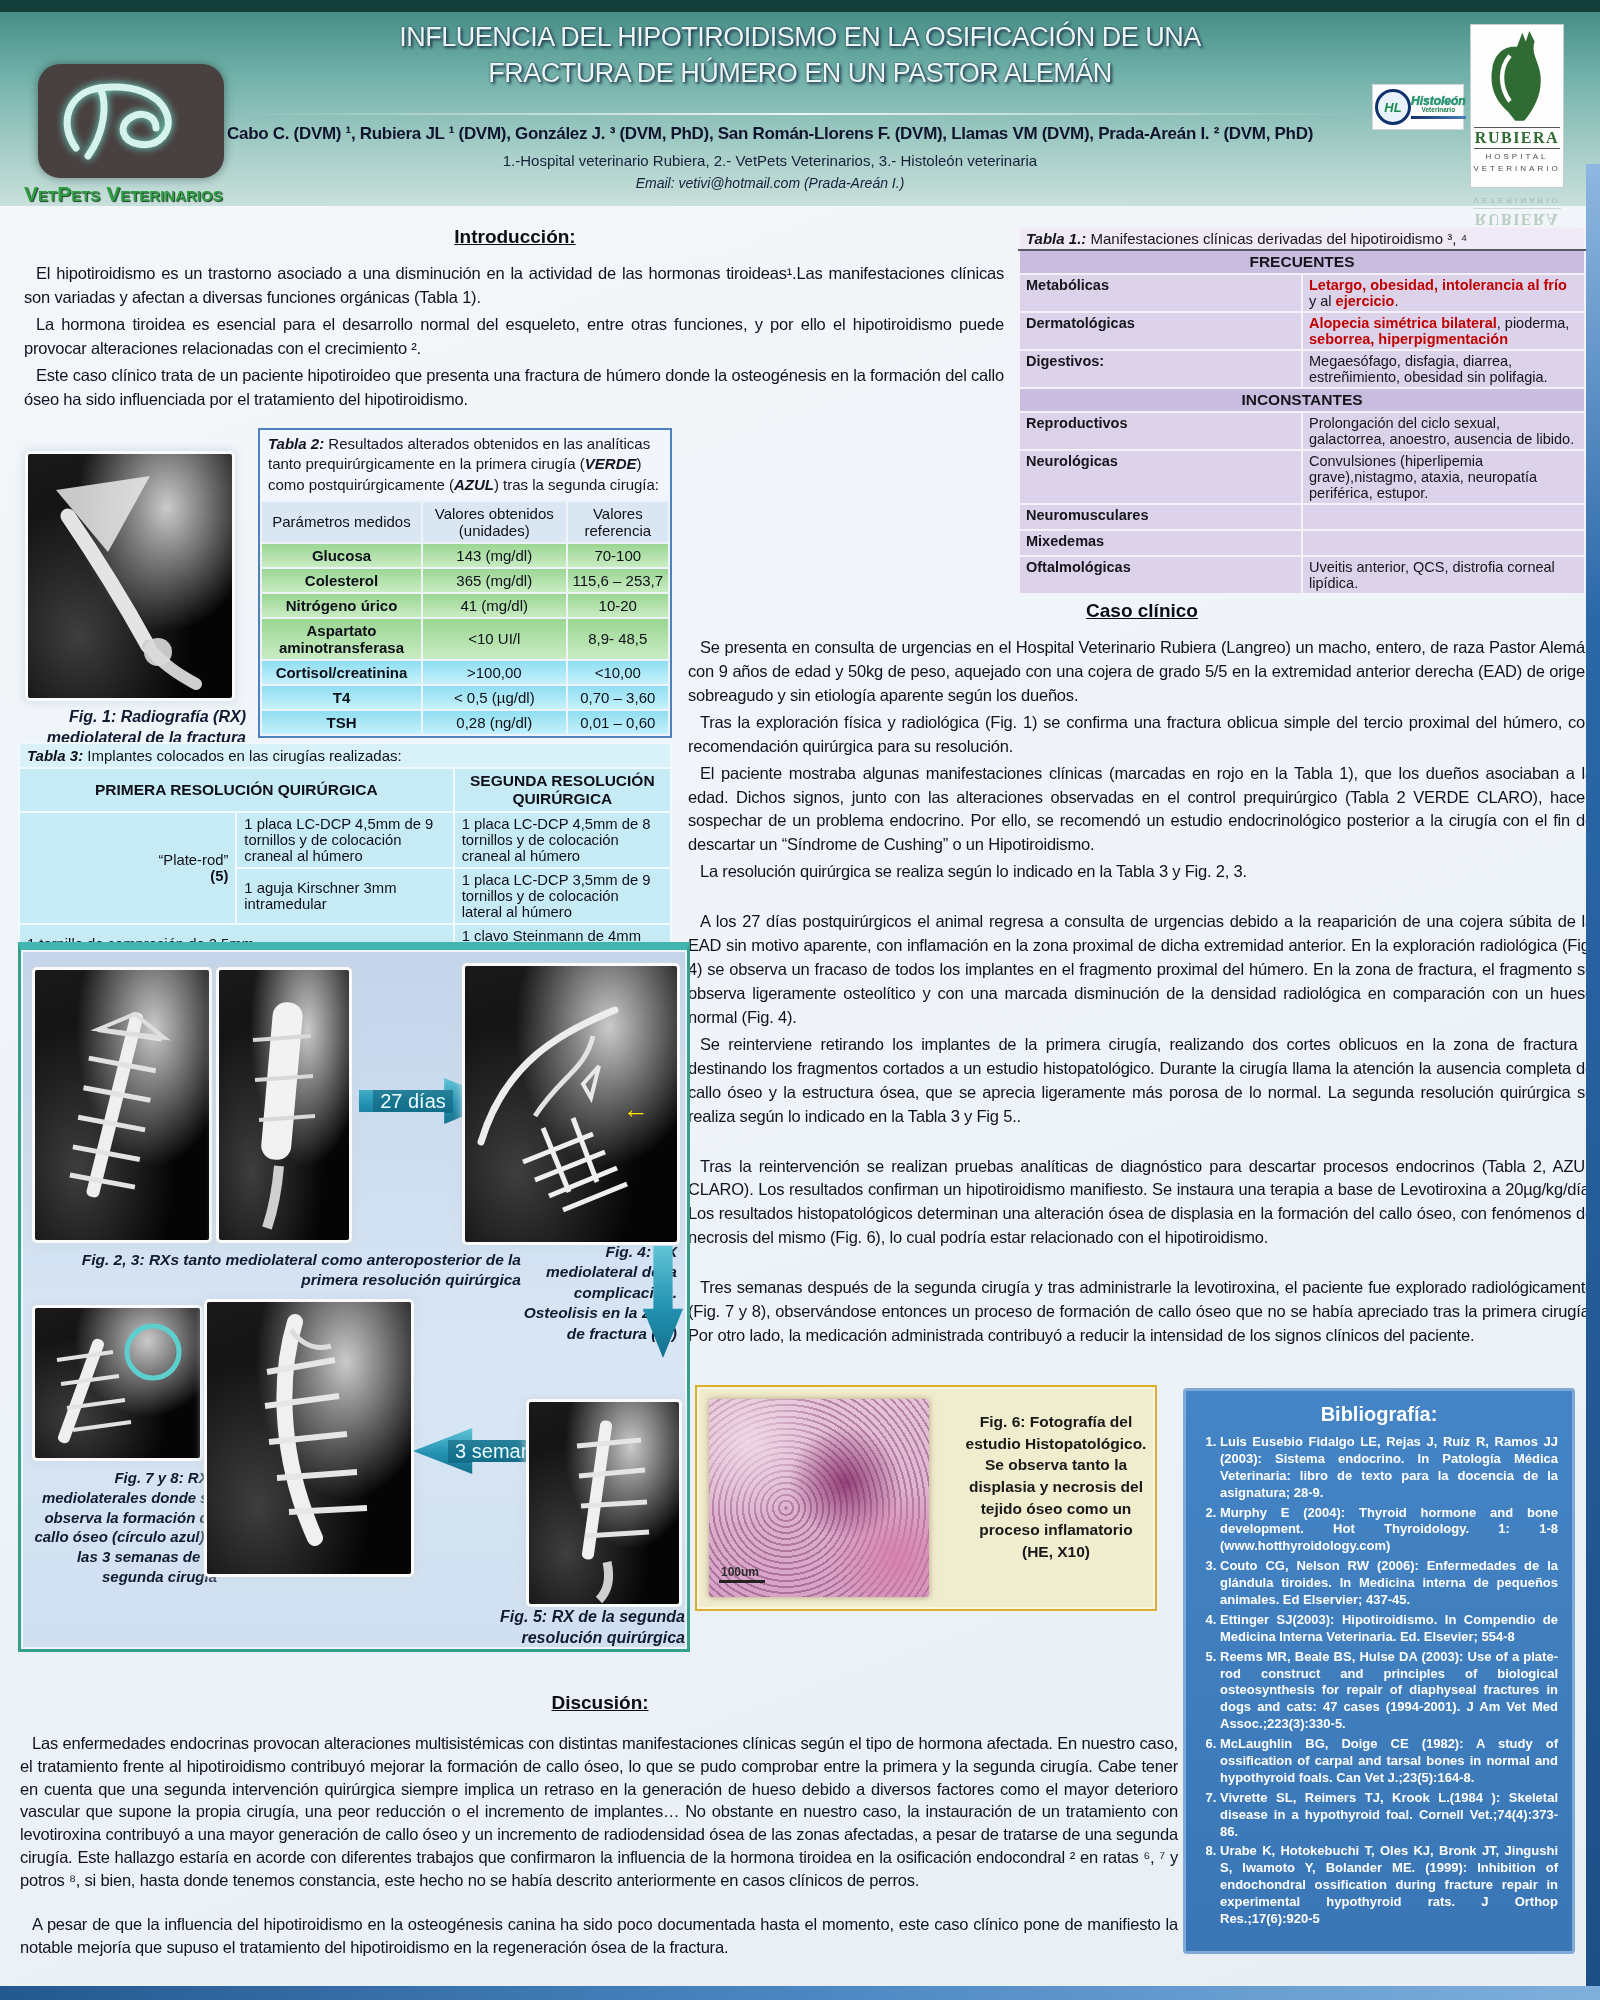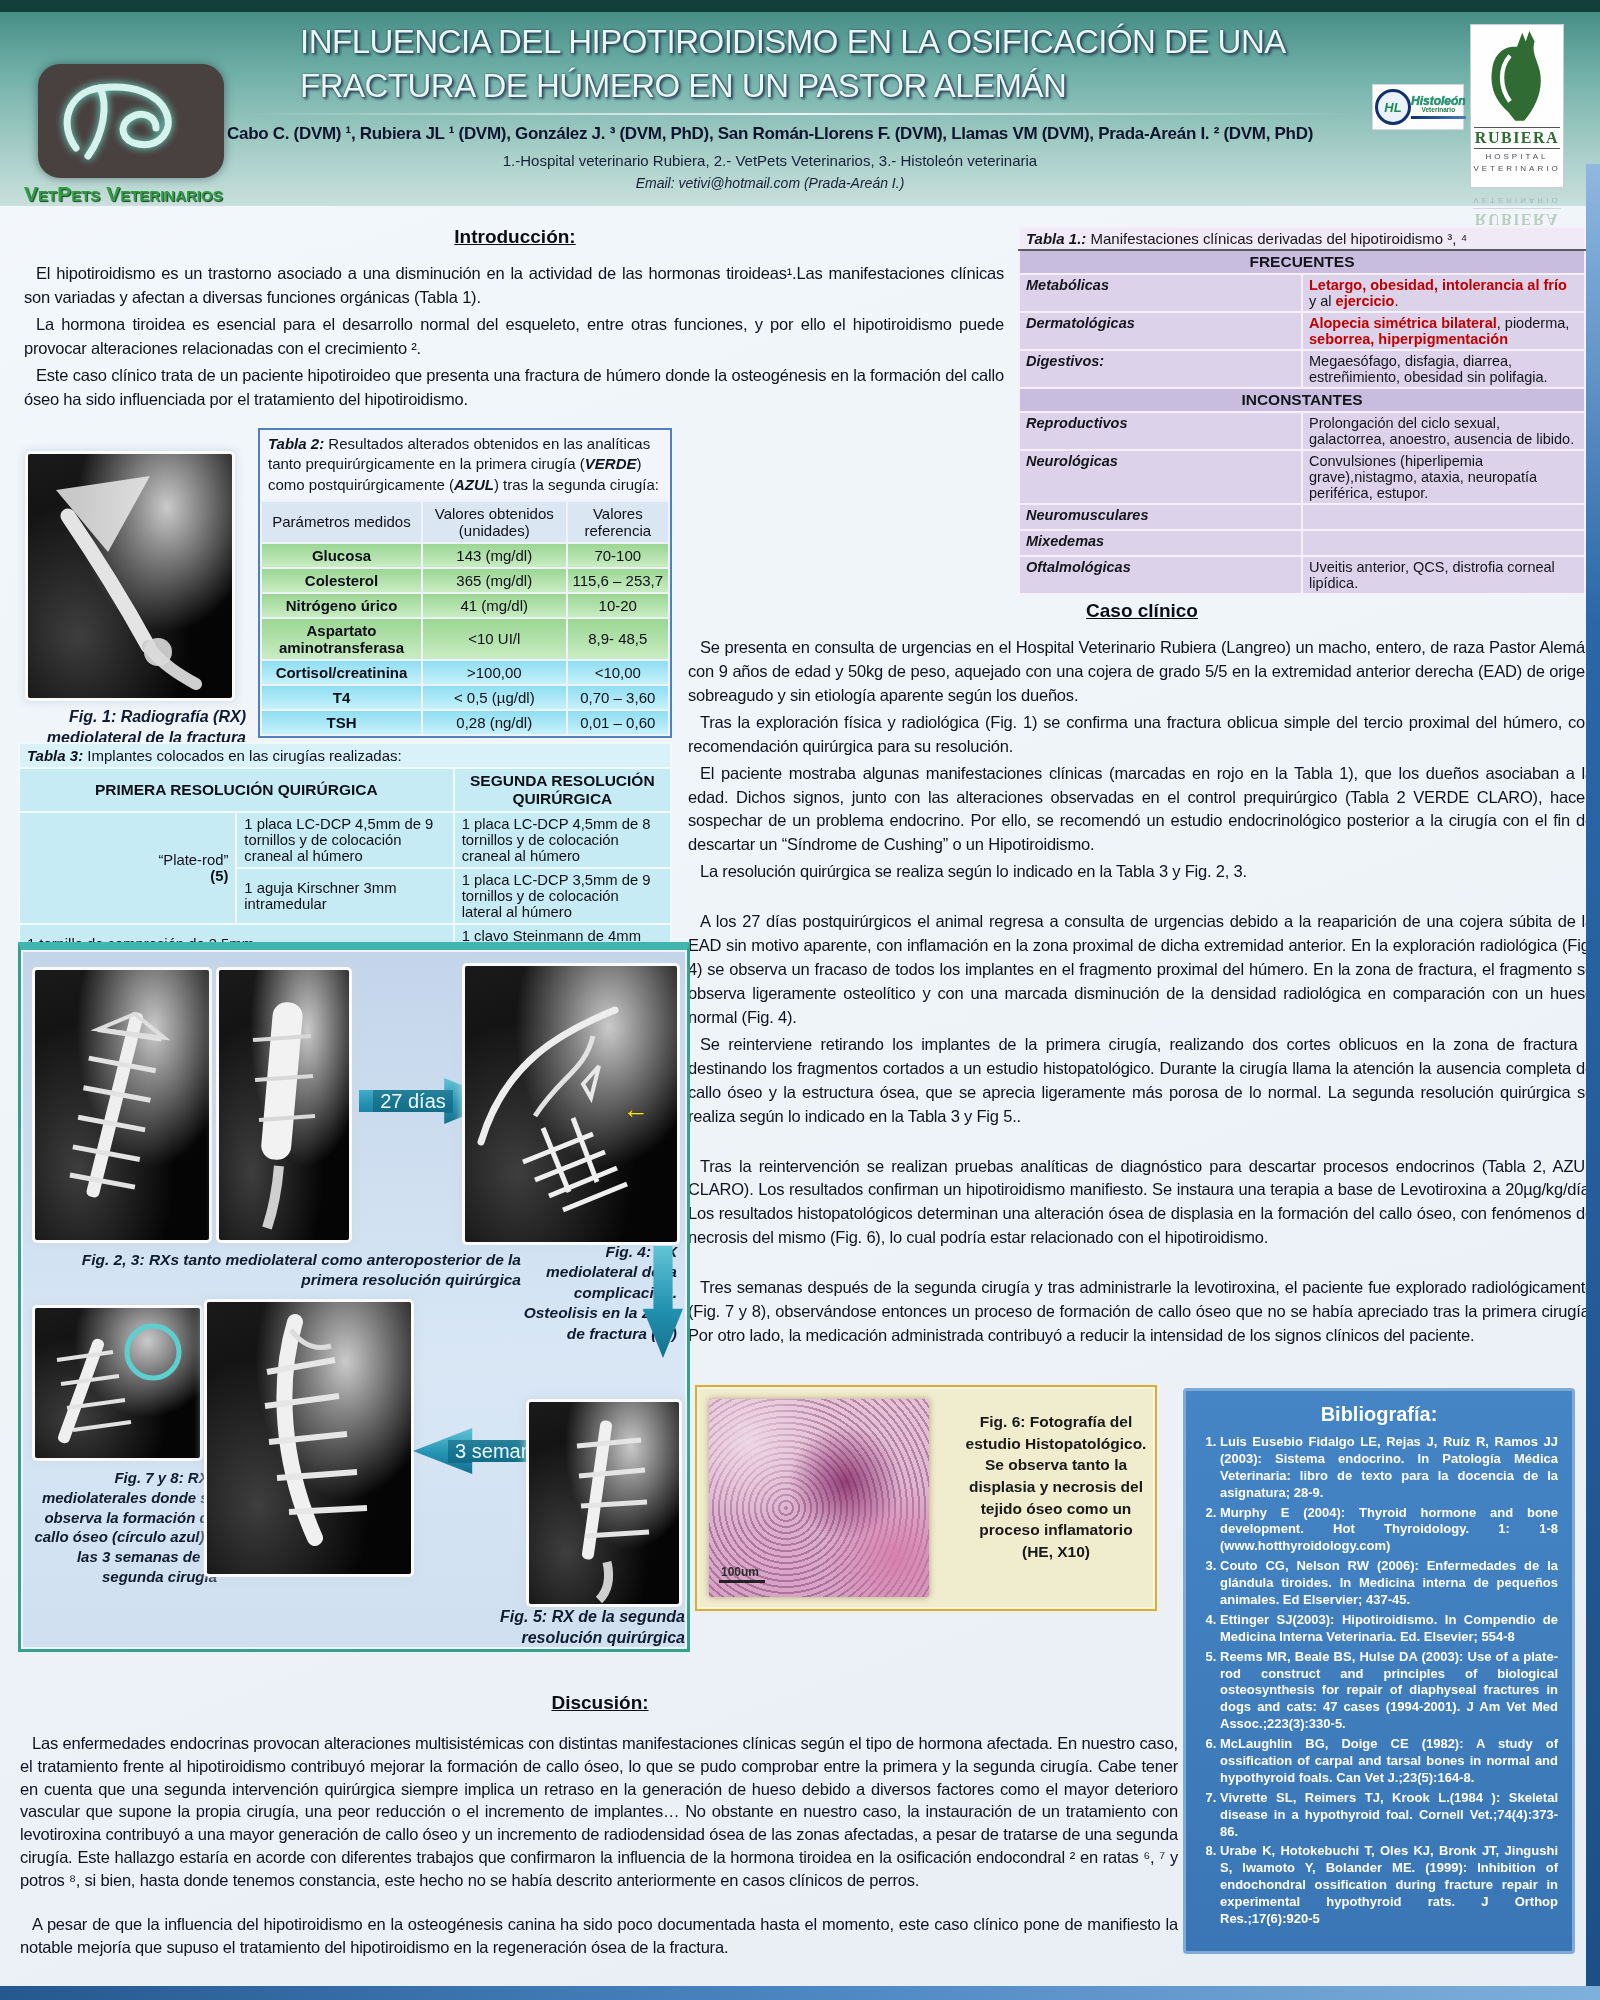--- a/index.html
+++ b/index.html
@@ -5,22 +5,22 @@
   html,body{margin:0;padding:0;}
   body{font-family:"Liberation Sans",sans-serif;}
   .poster{position:relative;width:1600px;height:2000px;overflow:hidden;
     background:linear-gradient(160deg,#f4f8fb 0%,#eef3f8 55%,#e8eef5 100%);}
   .abs{position:absolute;}
 
   
   .header{left:0;top:0;width:1600px;height:206px;
     background:linear-gradient(180deg,#3f8780 0%,#6fb0a8 35%,#a9cfc9 75%,#c9e0dc 100%);}
   .topstrip{left:0;top:0;width:1600px;height:12px;background:#123f3a;}
-  .h-title{left:300px;top:20px;width:1000px;text-align:left;color:#eaf6f3;
-    font-size:33px;letter-spacing:-0.5px;line-height:1.32;font-weight:500;
+  .h-title{left:300px;top:20px;width:1000px;text-align:center;color:#eaf6f3;
+    font-size:27px;letter-spacing:-0.5px;line-height:1.32;font-weight:500;
     text-shadow:2px 2px 3px #22394f,0 0 2px #22394f;}
   .h-sep{left:240px;top:113px;width:1120px;height:2px;
     background:linear-gradient(90deg,rgba(255,255,255,0),rgba(255,255,255,.85),rgba(255,255,255,0));}
   .h-authors{left:180px;top:124px;width:1180px;text-align:center;color:#10142e;font-weight:bold;font-size:17px;letter-spacing:-0.3px;}
   .h-affil{left:180px;top:152px;width:1180px;text-align:center;color:#16203a;font-size:15px;}
   .h-email{left:180px;top:175px;width:1180px;text-align:center;color:#16203a;font-size:14px;font-style:italic;}
 
   .vp-logo{left:38px;top:64px;width:186px;height:114px;background:#494040;border-radius:22px;
     box-shadow:0 0 10px rgba(20,40,40,.5);}
   .vp-text{left:24px;top:182px;width:214px;text-align:left;color:#2f9e41;font-weight:bold;
@@ -50,21 +50,21 @@
     text-indent:12px;margin:0 0 3px 0;}
   .gap{margin-top:26px;}
   .caption{font-weight:bold;font-style:italic;font-size:15.5px;text-align:right;color:#101a30;line-height:1.32;}
 
   
   .t1{left:1018px;top:226px;width:568px;border-collapse:collapse;background:#dcd3ea;
     border:2px solid #8d7eb4;font-size:14.5px;color:#15151c;table-layout:fixed;}
   .t1 td,.t1 th{border:2px solid #f4f1f9;padding:2px 6px;vertical-align:top;text-align:left;}
   .t1 .ttl{background:#efeaf6;border-bottom:2px solid #5a5a66;font-size:15px;}
   .t1 .sect{background:#c9bddf;text-align:center;font-weight:bold;font-size:15.5px;}
-  .t1 .lab{font-weight:bold;font-style:italic;width:160px;}
+  .t1 .lab{font-weight:bold;width:160px;}
   .red{color:#c00000;font-weight:bold;}
   .t1 .empty{height:20px;}
 
   
   .t2wrap{left:258px;top:428px;width:414px;border:2px solid #4f81bd;background:#f2f5fb;box-sizing:border-box;}
   .t2title{padding:4px 8px 5px 8px;font-size:15px;color:#101522;line-height:1.35;}
   .bi{font-weight:bold;font-style:italic;}
   .t2{width:100%;border-collapse:collapse;font-size:15px;color:#0e1018;table-layout:fixed;}
   .t2 th,.t2 td{border:2px solid #eef3fa;text-align:center;padding:3px 4px;}
   .t2 th{background:#dbe6f3;font-weight:normal;font-size:15px;}

